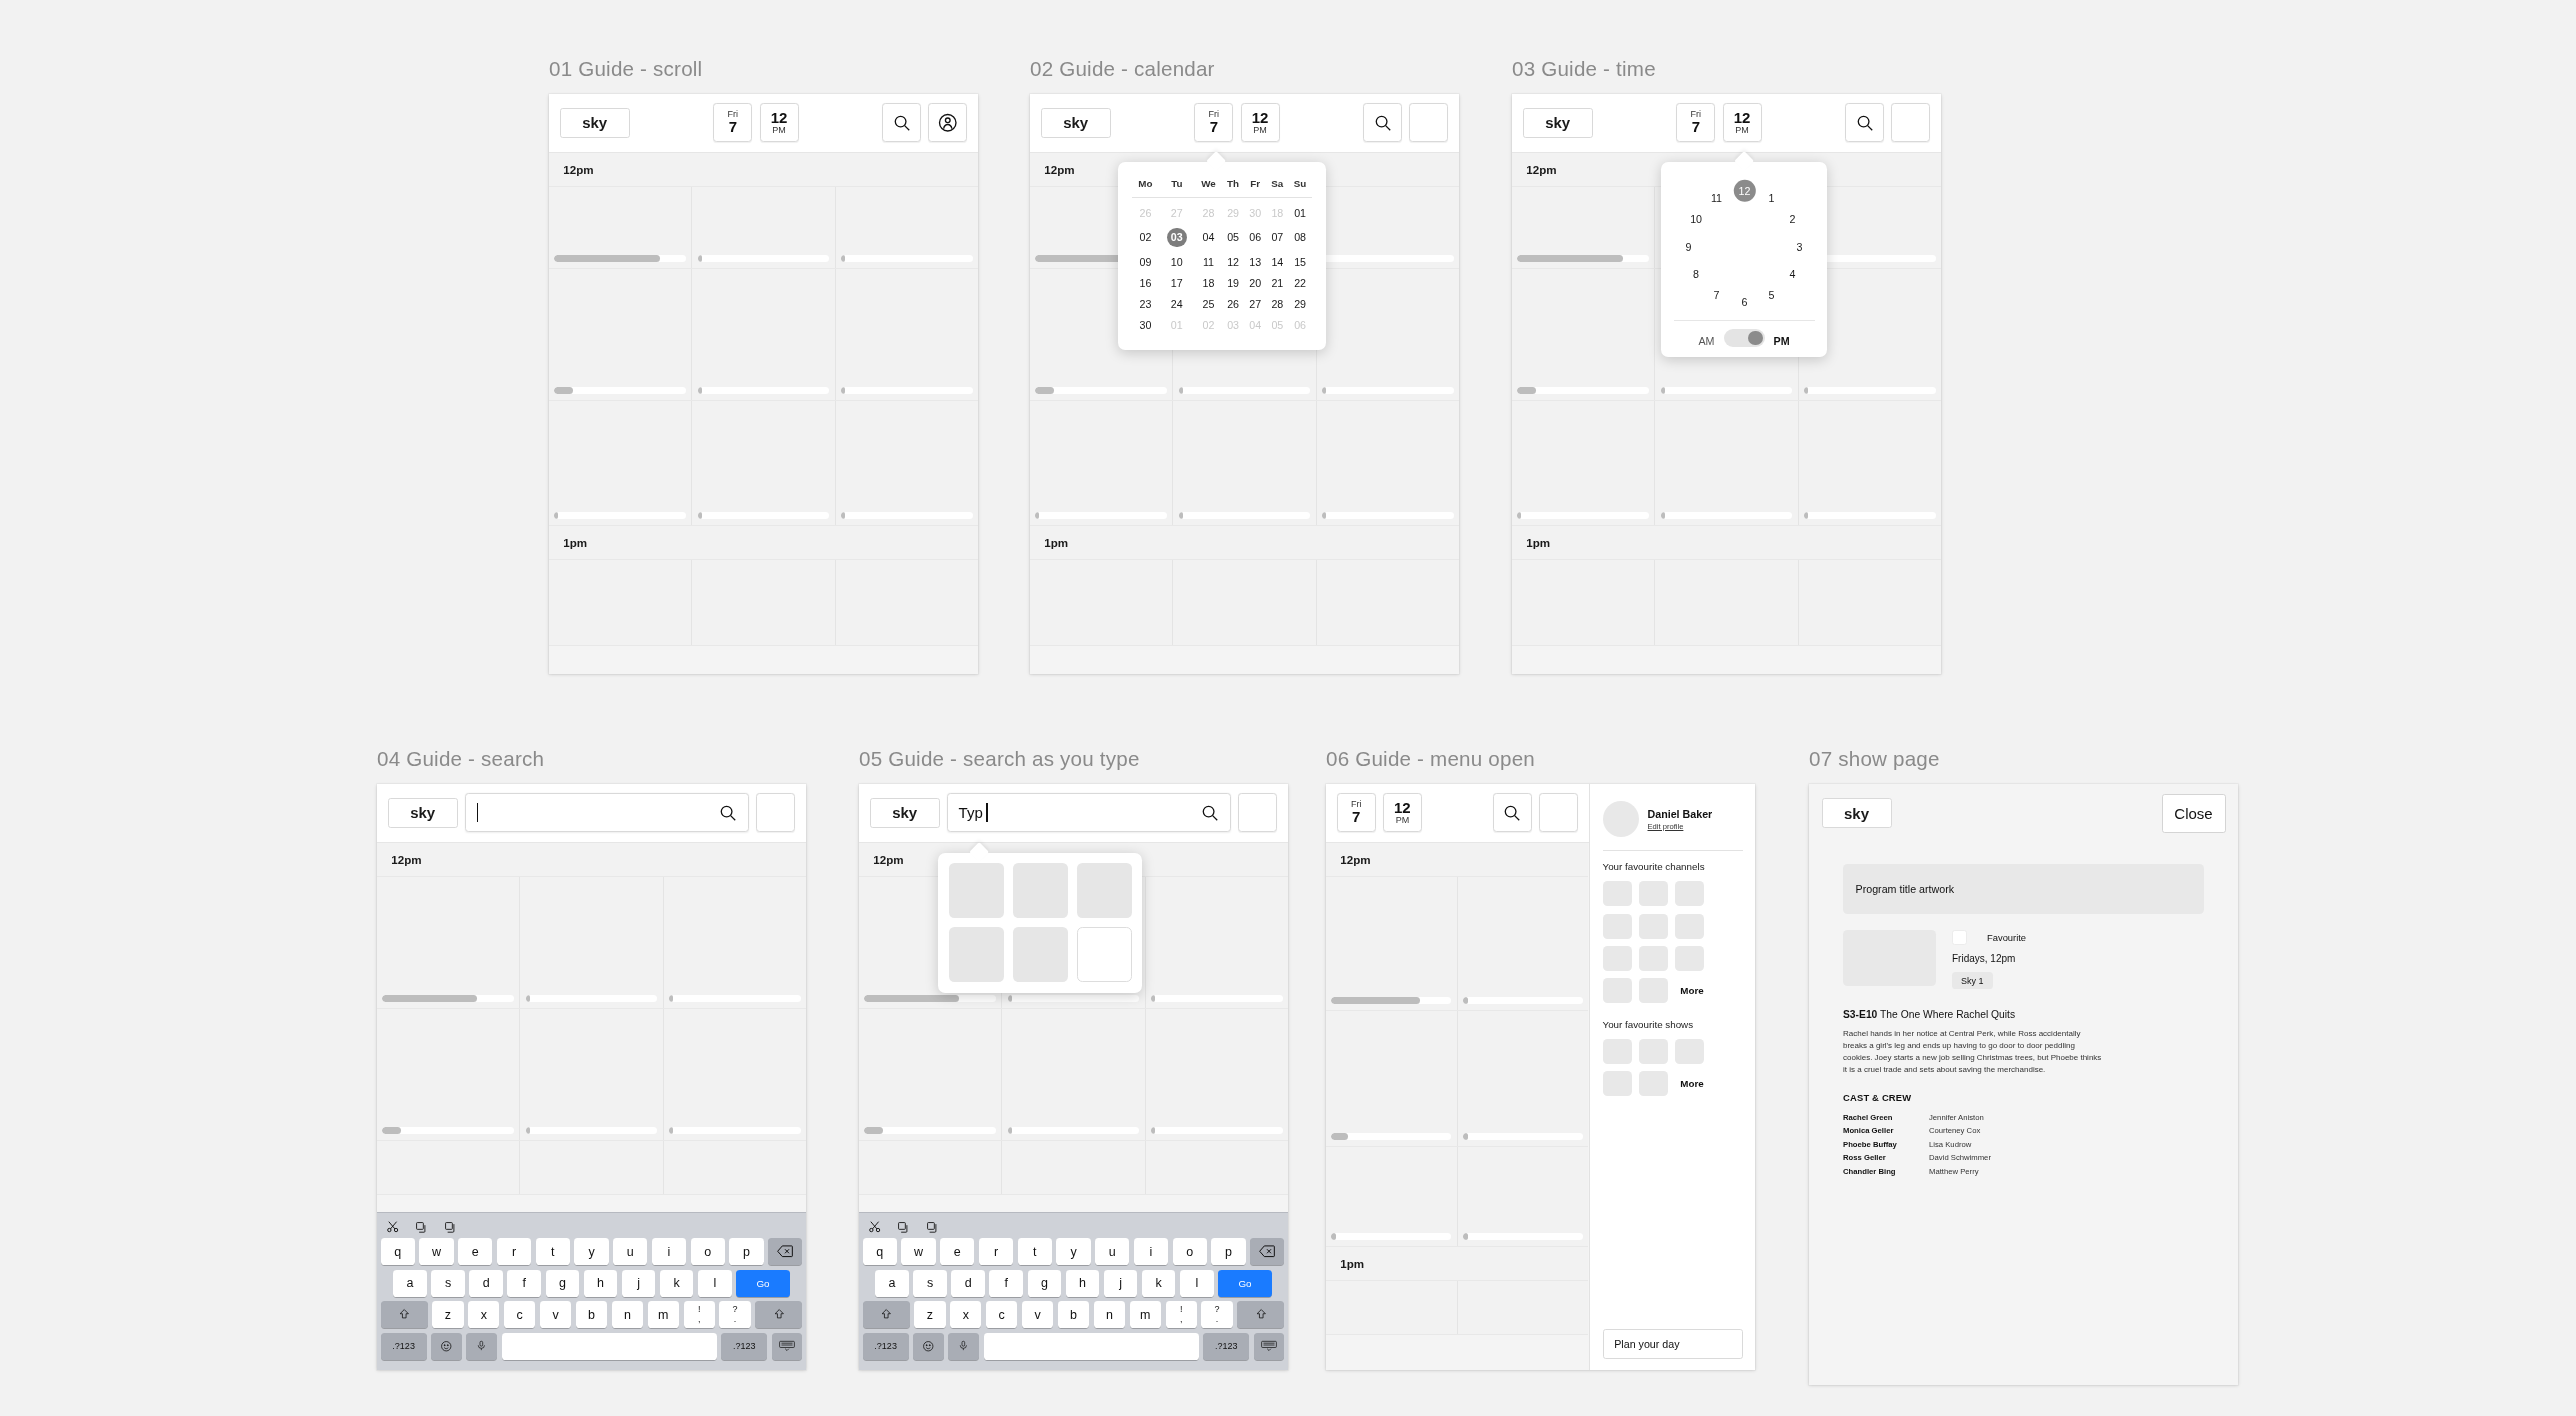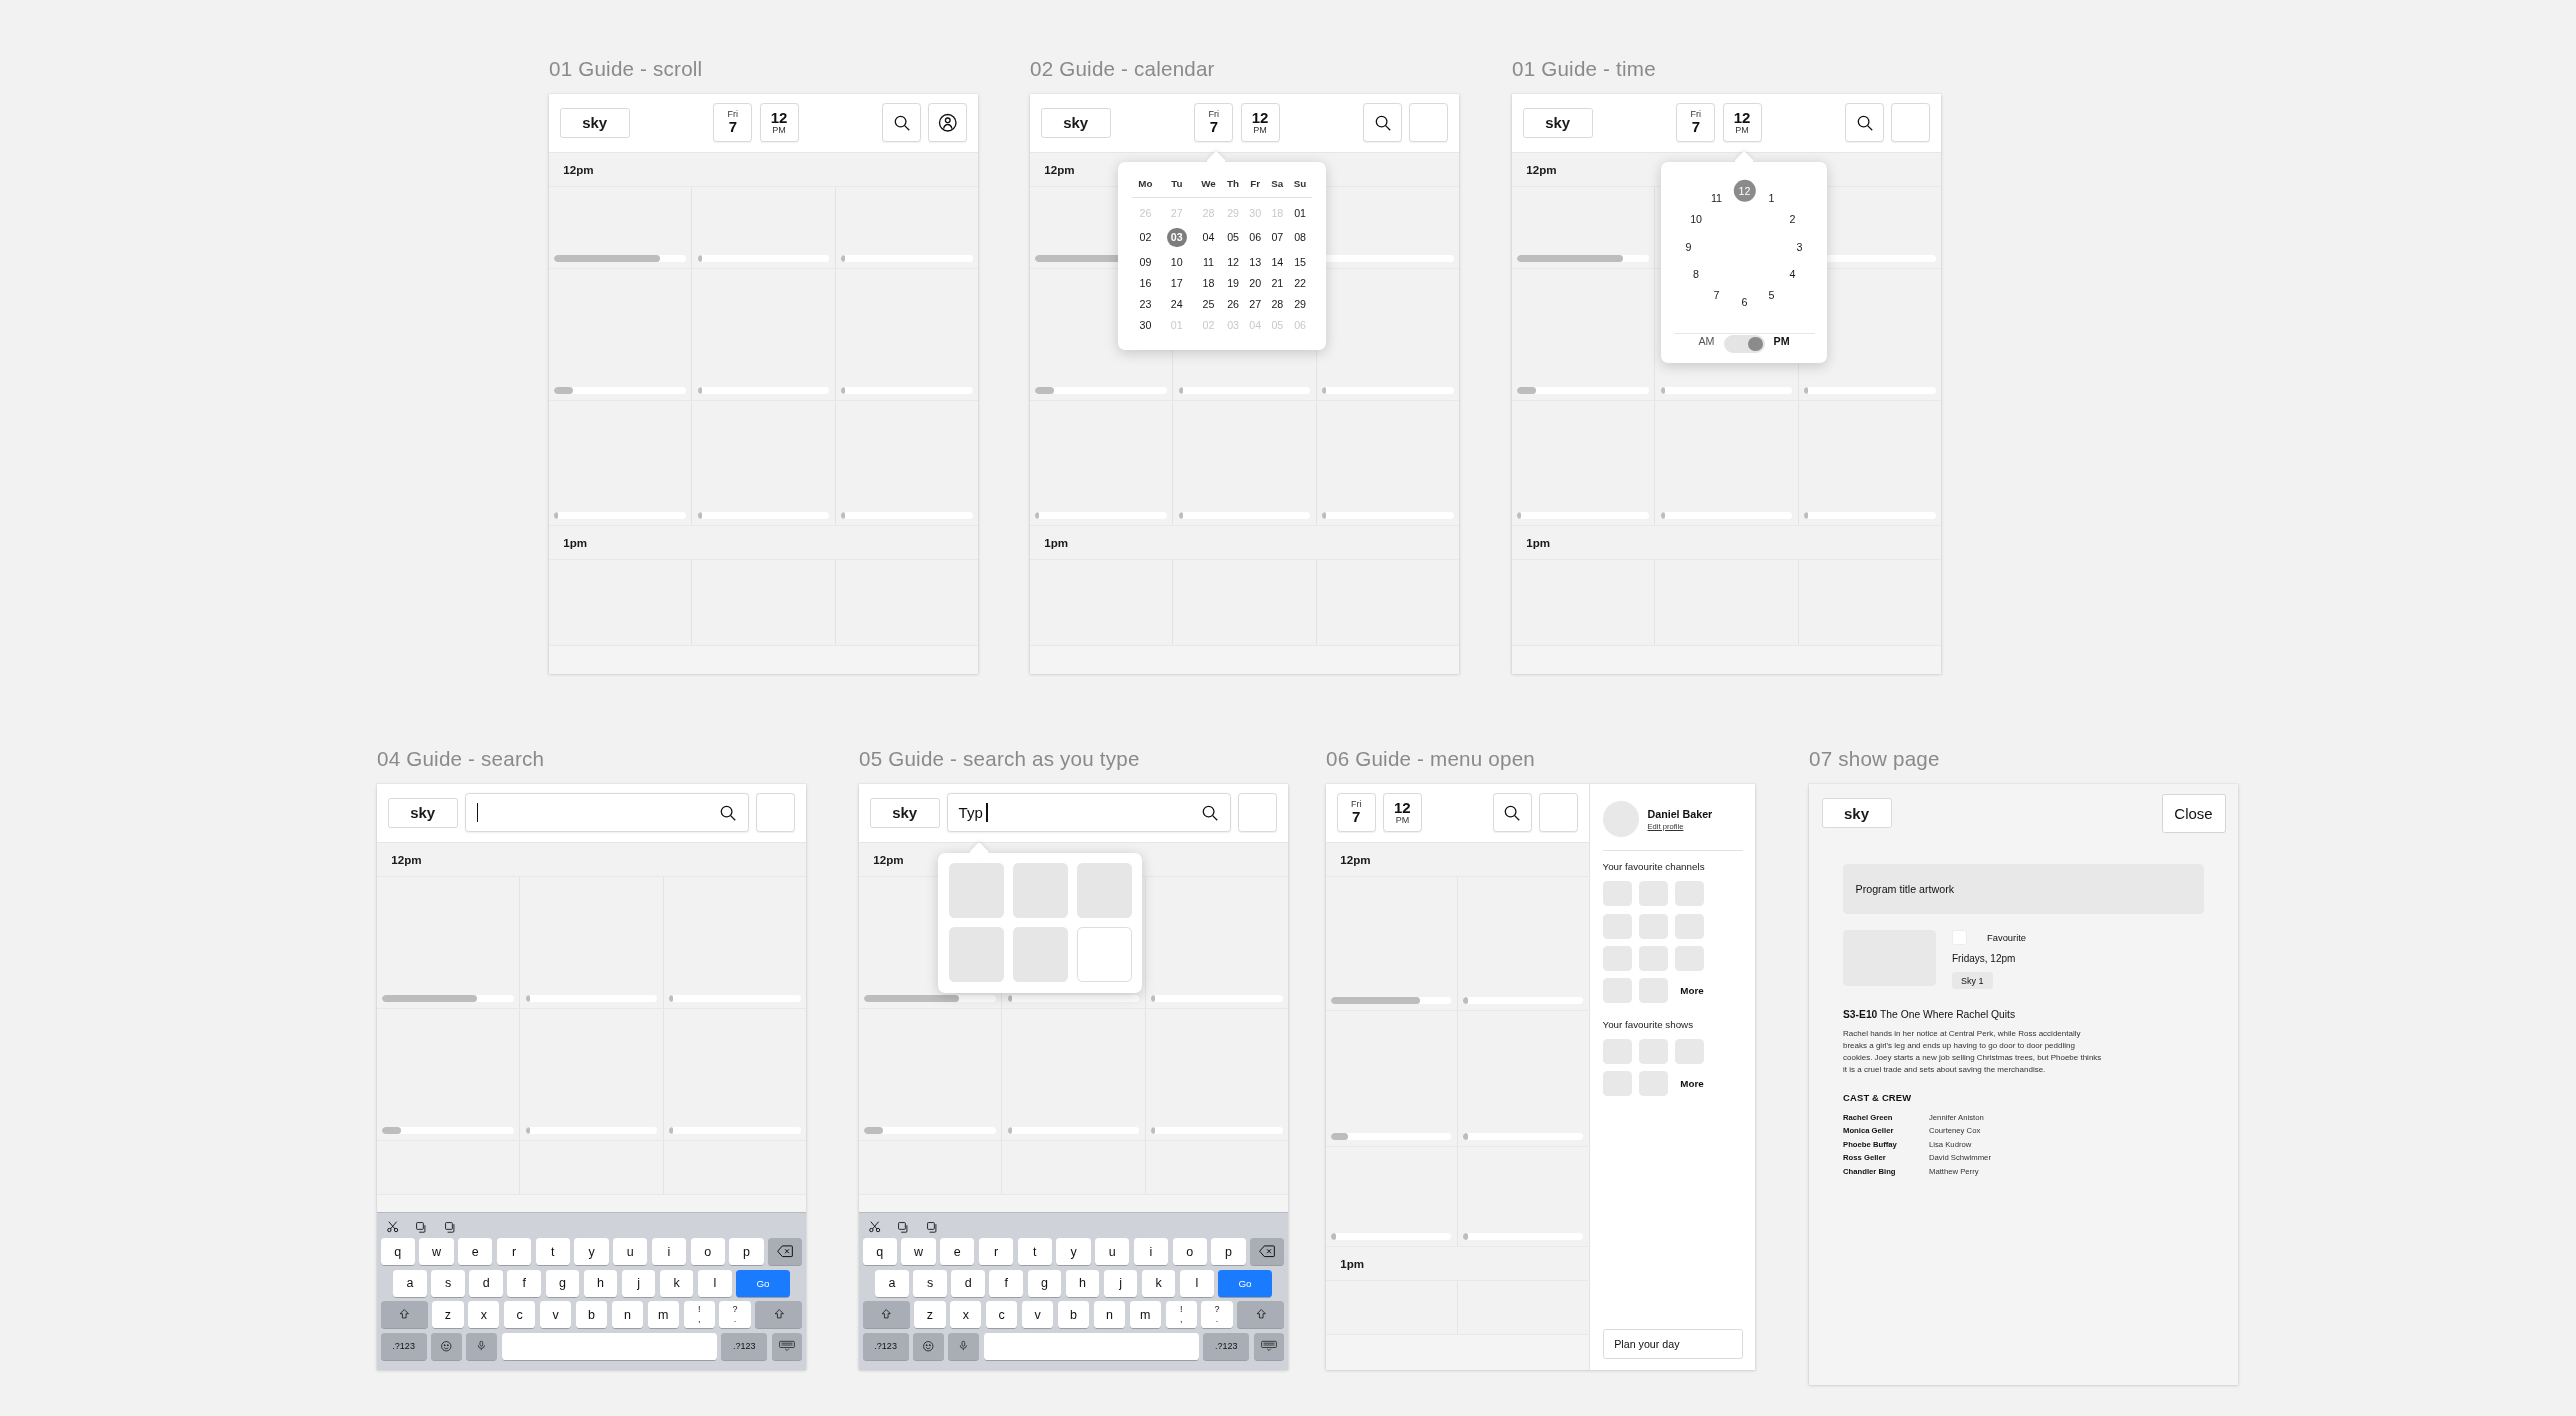--- a/index.html
+++ b/index.html
@@ -108,22 +108,22 @@
   .dial { position: relative; width: 141px; height: 141px; margin: 3.6px auto 1.8px auto; }
   .dial span {
     position: absolute; font-size: 10.7px; color: #1a1a1a;
     transform: translate(-50%,-50%); white-space: nowrap;
   }
   .dial span.sel {
     width: 22.4px; height: 22.4px; border-radius: 50%; background: #8b8b8b; color: #fff;
     display: flex; align-items: center; justify-content: center; font-size: 10.7px;
   }
   .ampm {
-    display: flex; align-items: flex-start; justify-content: center; gap: 9px;
-    border-top: 0.9px solid #e6e6e6; padding-top: 1px; margin-top: 16px;
+    display: flex; align-items: flex-end; justify-content: center; gap: 9px;
+    border-top: 0.9px solid #e6e6e6; padding-top: 8px; margin-top: 3px;
   }
   .ampm .lbl { font-size: 10.7px; color: #555; }
   .ampm .lbl.on { color: #111; font-weight: 700; }
   .toggle {
     width: 41px; height: 18px; border-radius: 9px; background: #e4e4e4;
     position: relative;
   }
   .toggle i {
     position: absolute; top: 1.8px; right: 1.8px; width: 14.3px; height: 14.3px;
     border-radius: 50%; background: #8b8b8b;
@@ -461,21 +461,21 @@
                 <td class="muted">05</td>
                 <td class="muted">06</td>
               </tr>
             </tbody>
         </table>
       </div>
     </div>
   </div>
 
   <div class="frame" style="left:1512px; top:57px;">
-    <div class="frame-title">01 Guide - time</div>
+    <div class="frame-title">03 Guide - time</div>
     <div class="device" style="width:429px; height:580px;">
       <div class="appbar">
         <div class="logo-btn">sky</div>
         <div class="spacer"></div>
         <div class="date-btn">
           <div class="dow">Fri</div>
           <div class="dnum">7</div>
         </div>
         <div class="time-btn">
           <div class="hnum">12</div>

